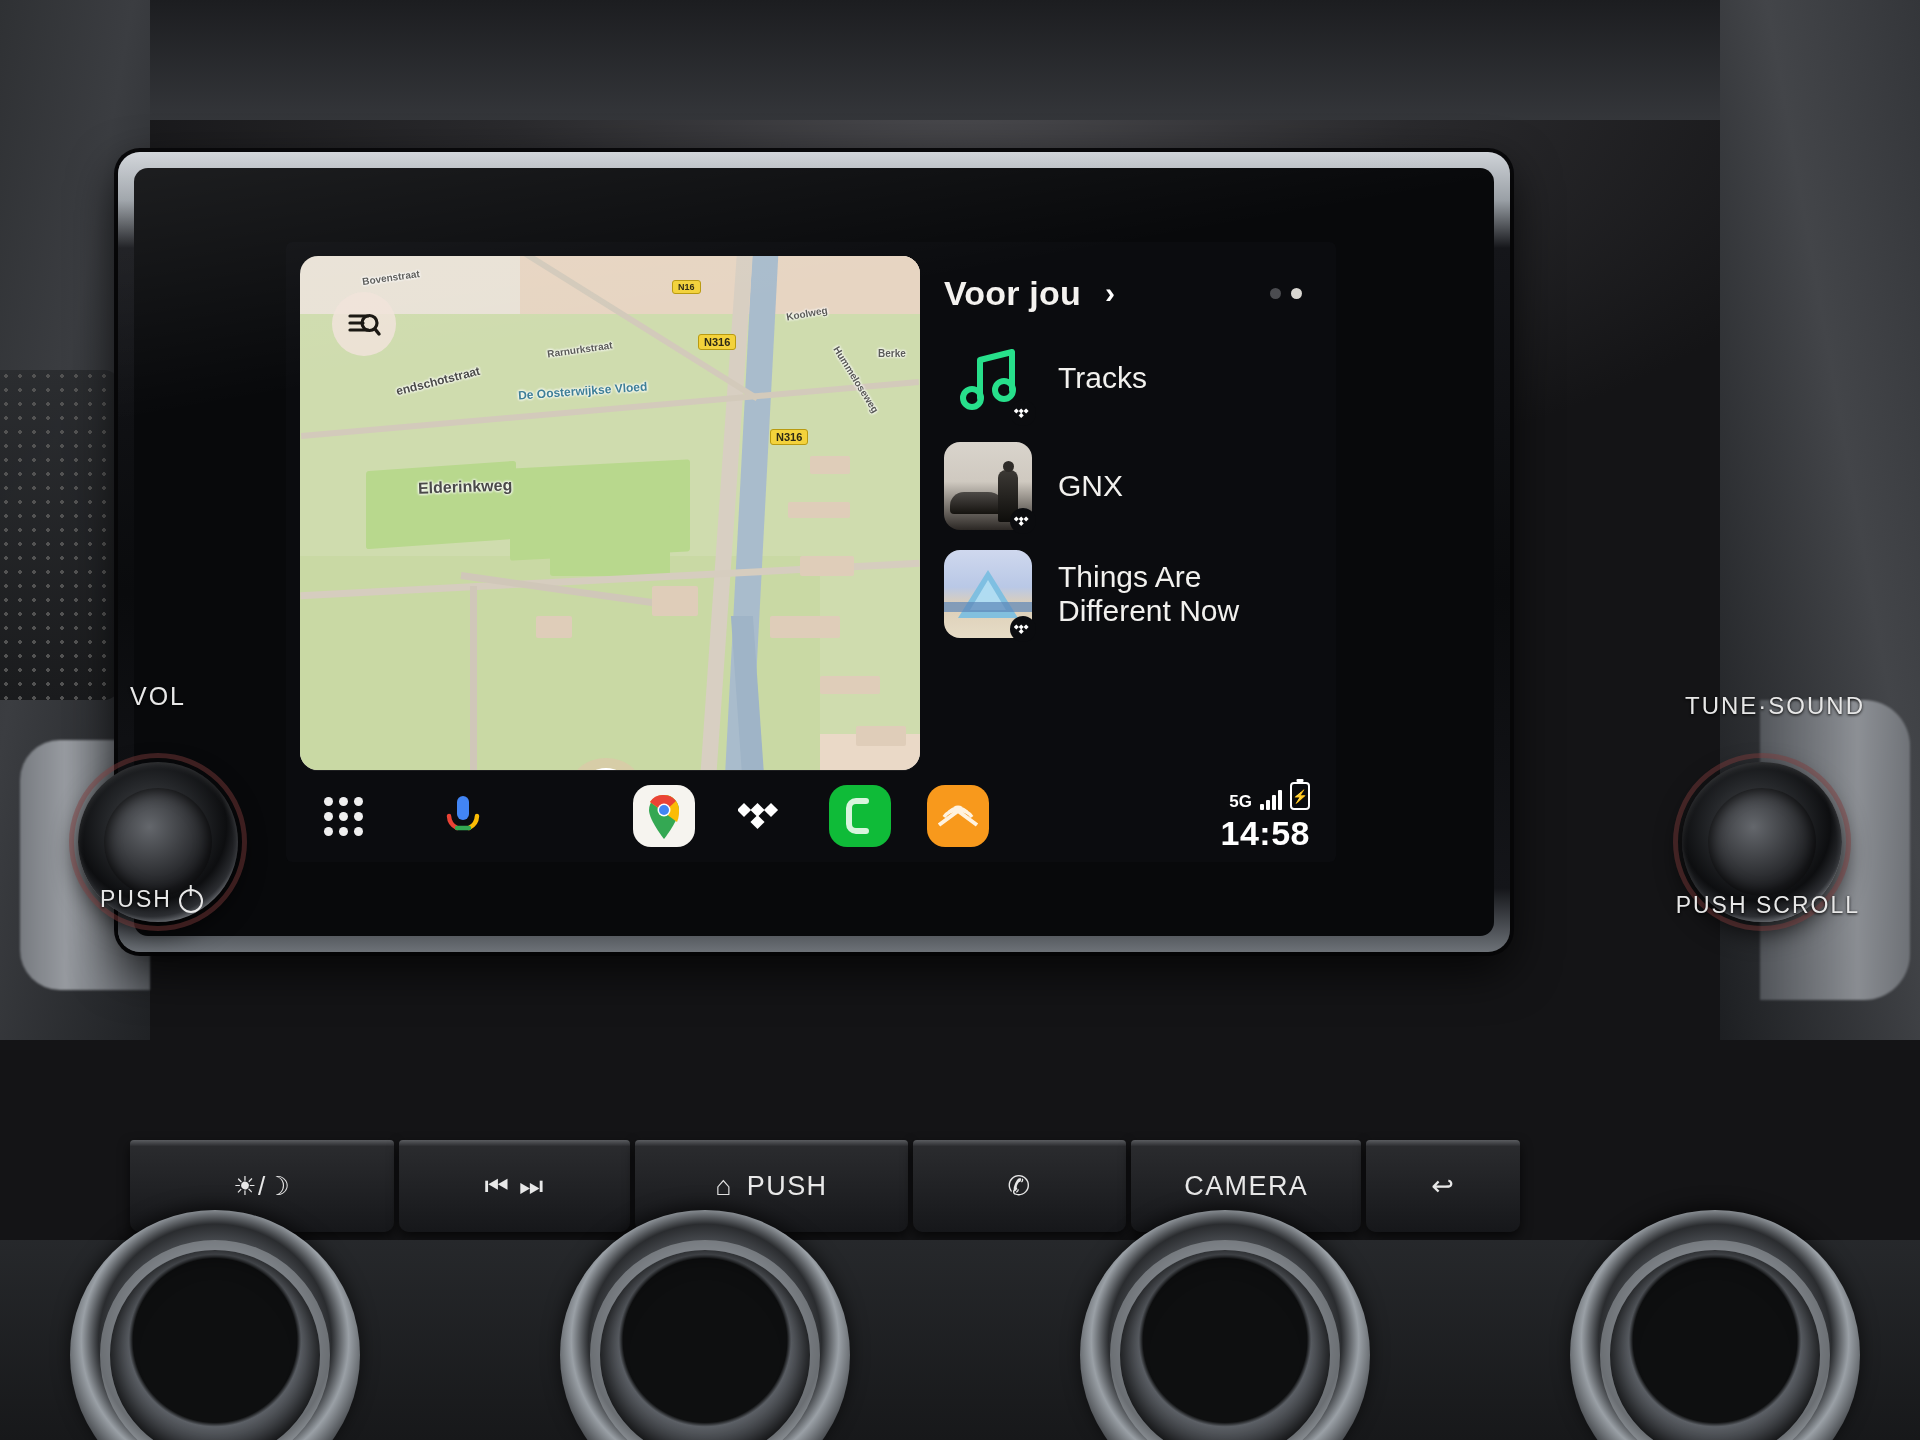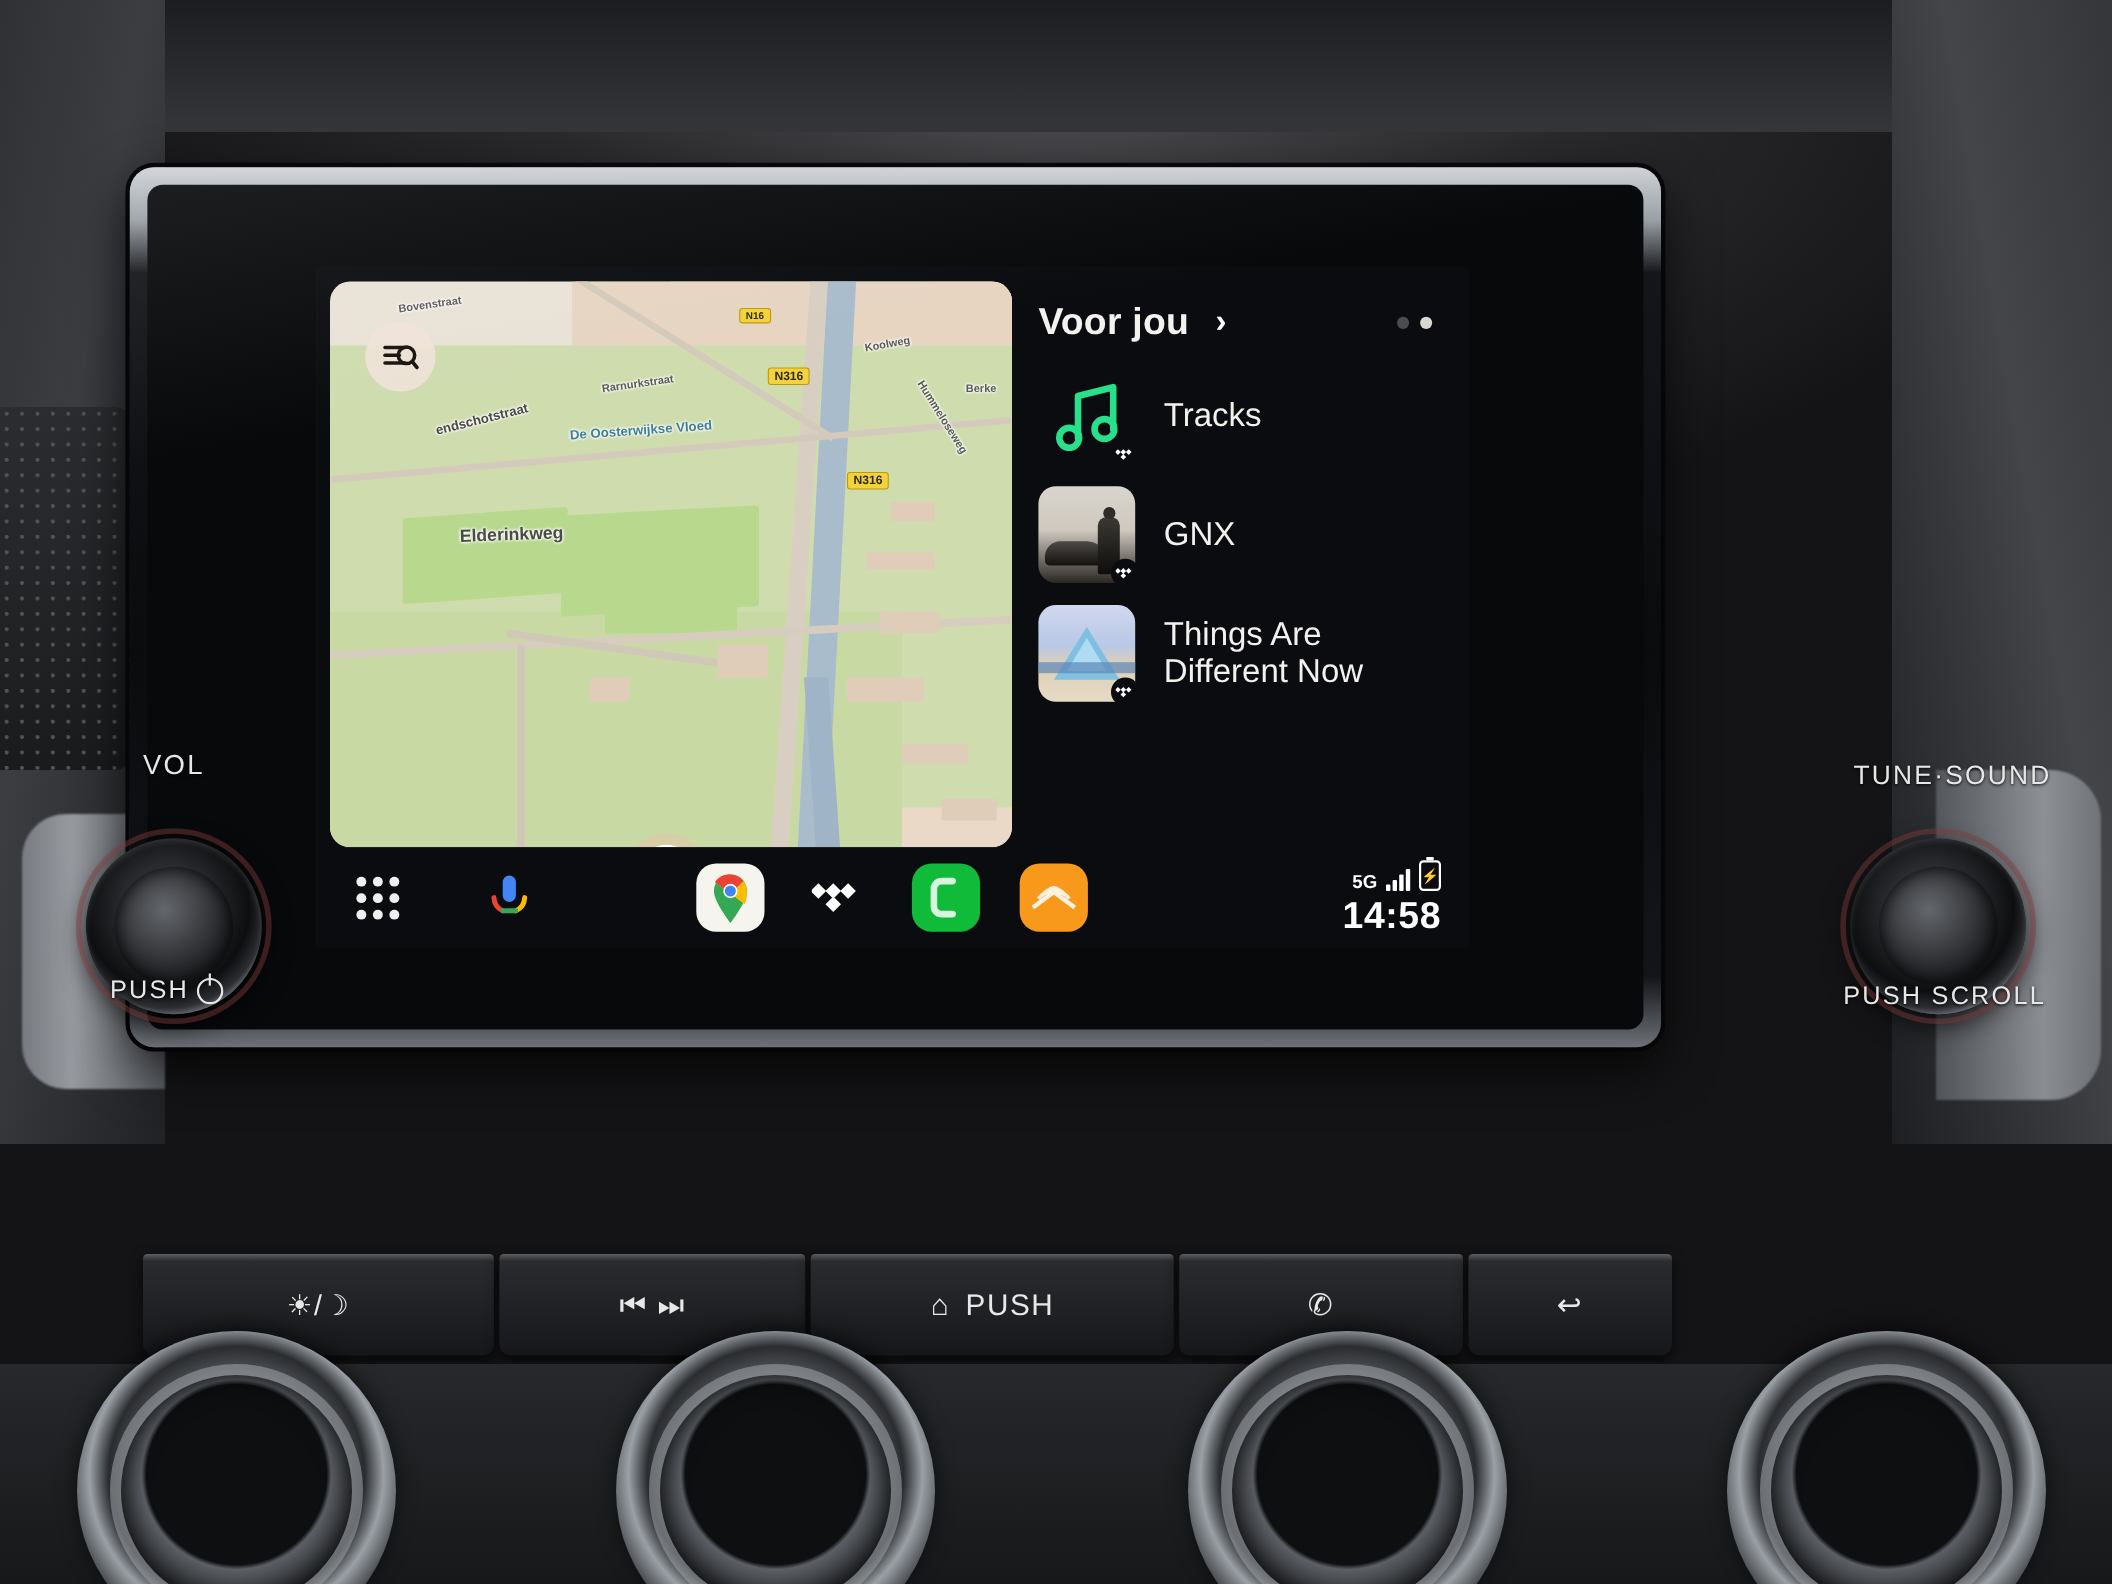--- a/index.html
+++ b/index.html
@@ -442,20 +442,23 @@
     <div class="hwbtn w2">
       <span>⏮ ⏭</span>
     </div>
     <div class="hwbtn w4">
       <span>⌂</span>
       <span>PUSH</span>
     </div>
     <div class="hwbtn w5">
       <span>✆</span>
     </div>
+    <div class="hwbtn w6">
+      <span>CAMERA</span>
+    </div>
     <div class="hwbtn w7">
       <span>↩</span>
     </div>
   </div>
 
   <div class="vents"></div>
   <div class="vent v1">
       <div class="vent-ring"></div>
     </div>
   <div class="vent v2">

